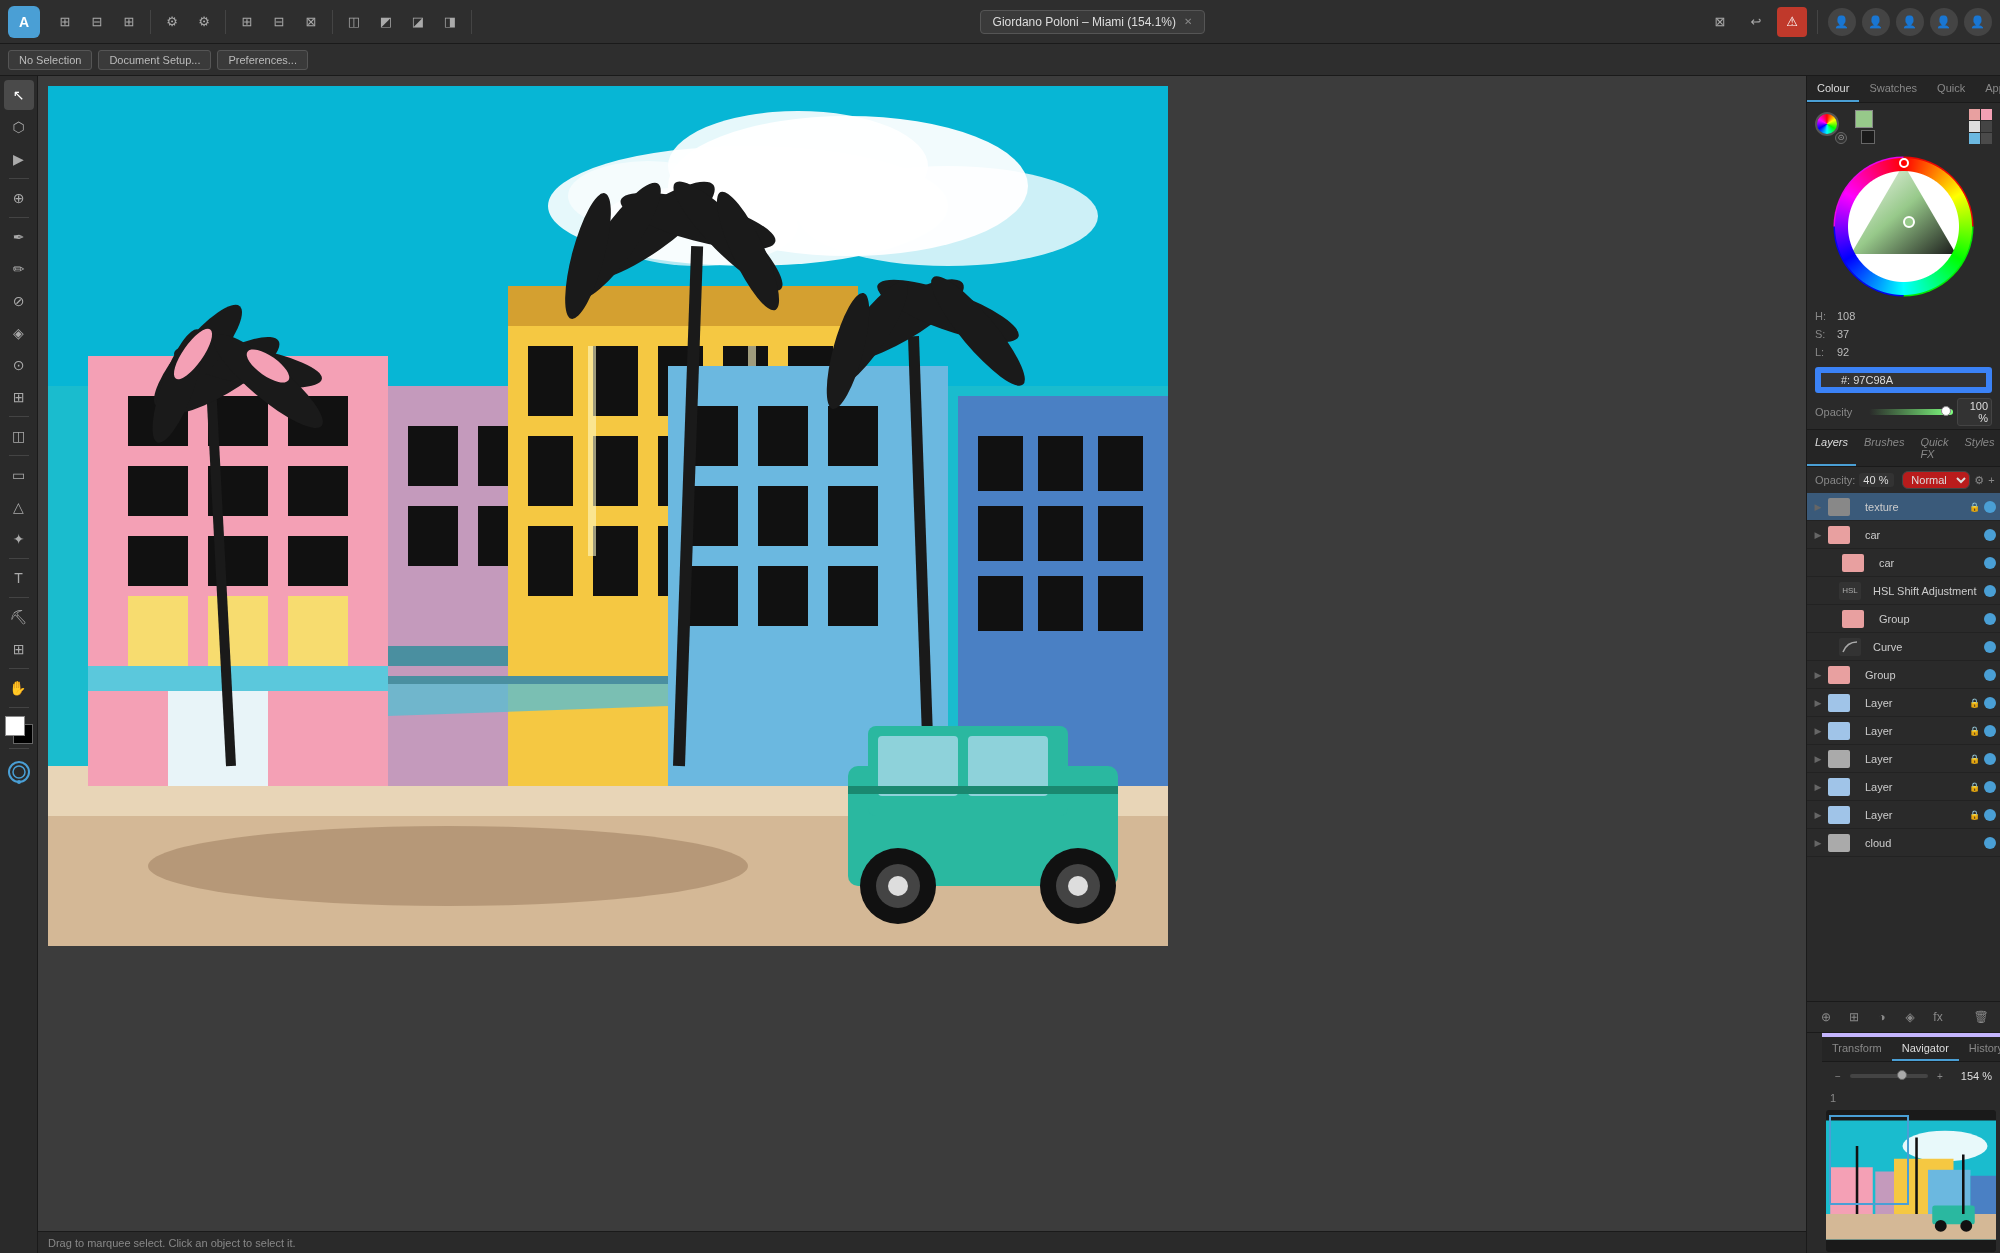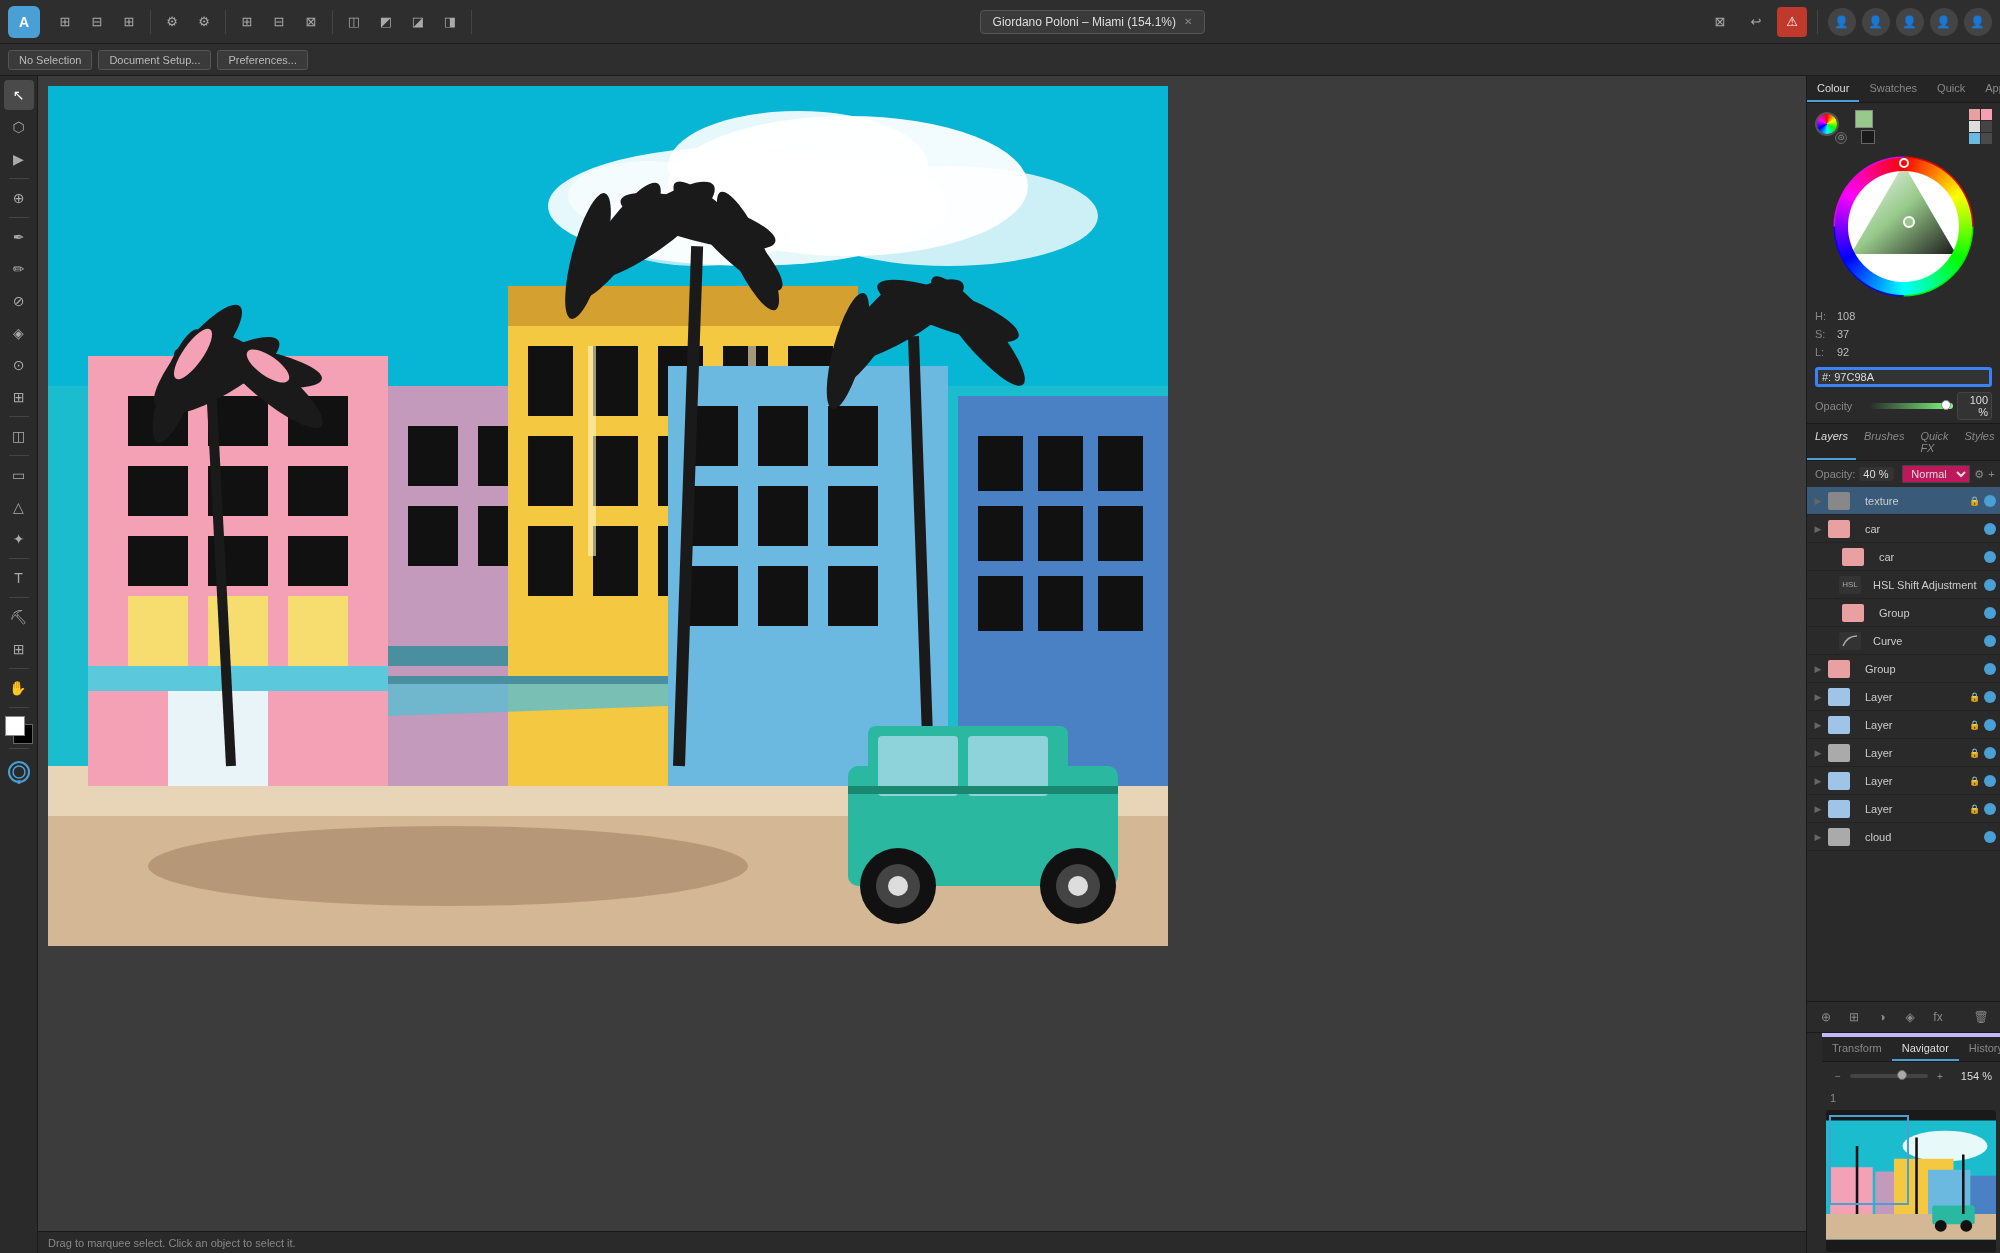--- a/index.html
+++ b/index.html
@@ -49,21 +49,21 @@
     .panel-tab.active { color: #ddd; border-bottom: 2px solid #4a9fd5; }
 
     .color-tools { display: flex; align-items: center; padding: 6px 8px; gap: 4px; }
 
     .color-wheel-area { display: flex; justify-content: center; padding: 4px; }
 
     .color-values { padding: 4px 8px; font-size: 11px; color: #bbb; }
     .color-value-row { display: flex; gap: 4px; line-height: 18px; }
     .color-label { color: #888; width: 18px; }
     .color-hex-row { display: flex; align-items: center; gap: 4px; padding: 2px 8px; }
-    .color-hex-value { color: #ddd; background: #333; border: 3px solid #3b82f6; border-radius: 3px; padding: 1px 4px; font-size: 11px; }
+    .color-hex-value { color: #ddd; background: #333; border: 6px solid #3b82f6; border-radius: 3px; padding: 1px 20px; font-size: 11px; }
 
     .opacity-row { display: flex; align-items: center; gap: 4px; padding: 3px 8px; }
     .opacity-label { color: #888; font-size: 11px; width: 50px; }
     .opacity-slider { flex: 1; height: 6px; background: linear-gradient(to right, transparent, #7fff7f); border-radius: 3px; position: relative; }
     .opacity-slider-thumb { position: absolute; right: 2px; top: -3px; width: 10px; height: 10px; border-radius: 50%; background: white; border: 1px solid #888; }
     .opacity-value { color: #ddd; font-size: 11px; width: 35px; text-align: right; background: #333; border: 1px solid #444; border-radius: 3px; padding: 1px 3px; }
 
     
     #layers-panel { flex: 1; display: flex; flex-direction: column; overflow: hidden; border-bottom: 1px solid #1a1a1a; }
     .layers-tabs { display: flex; background: #252525; border-bottom: 1px solid #1a1a1a; }
@@ -470,21 +470,21 @@
         <div class="layers-tab active">Layers</div>
         <div class="layers-tab">Brushes</div>
         <div class="layers-tab">Quick FX</div>
         <div class="layers-tab">Styles</div>
         <div class="layers-tab-menu">≡</div>
       </div>
 
       <div class="layers-opacity-row">
         <span class="layers-opacity-label">Opacity:</span>
         <input type="text" class="layers-opacity-value" style="border: none; background: rgb(51, 51, 51); color: rgb(221, 221, 221); font-size: 11px; width: 35px;" value="40 %">
-        <select class="layers-blend-mode" style="background:#be185d;border:1px solid #444;color:#ddd;font-size:11px;border-radius:1px;">
+        <select class="layers-blend-mode" style="background:#b91c1c;border:1px solid #444;color:#ddd;font-size:11px;border-radius:6px;">
           <option>Normal</option>
           <option>Multiply</option>
           <option>Screen</option>
           <option>Overlay</option>
         </select>
         <div class="layers-settings-btn">⚙</div>
         <div class="layers-settings-btn">+</div>
       </div>
 
       <div class="layers-list" id="layers-list">

